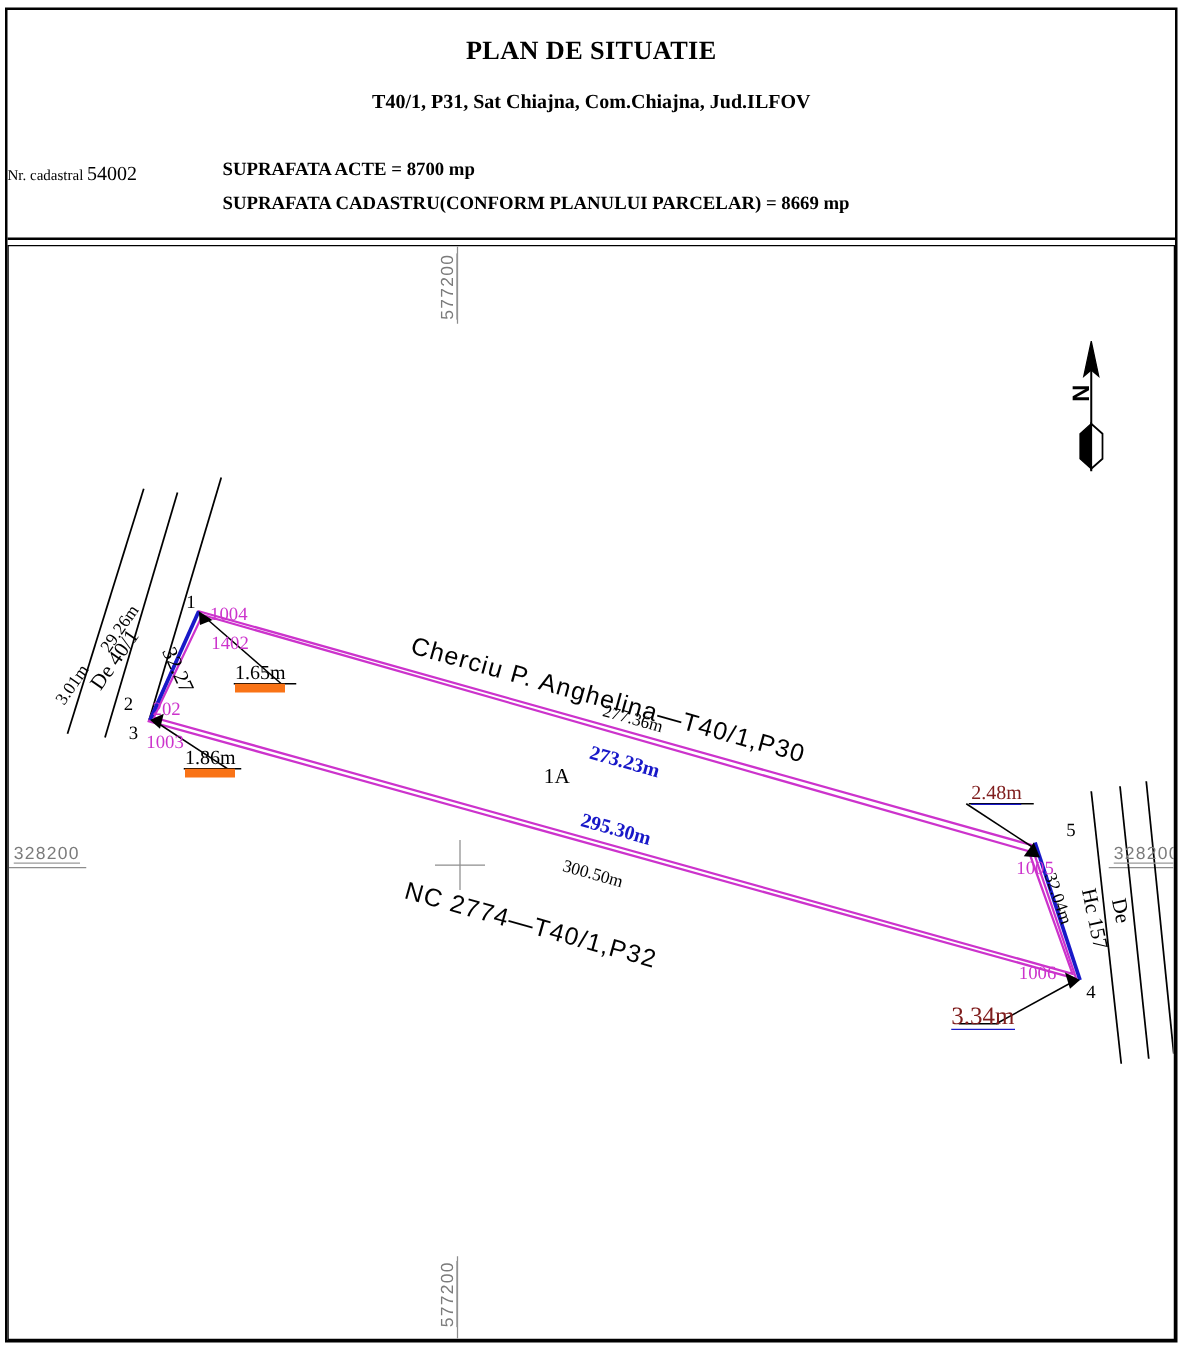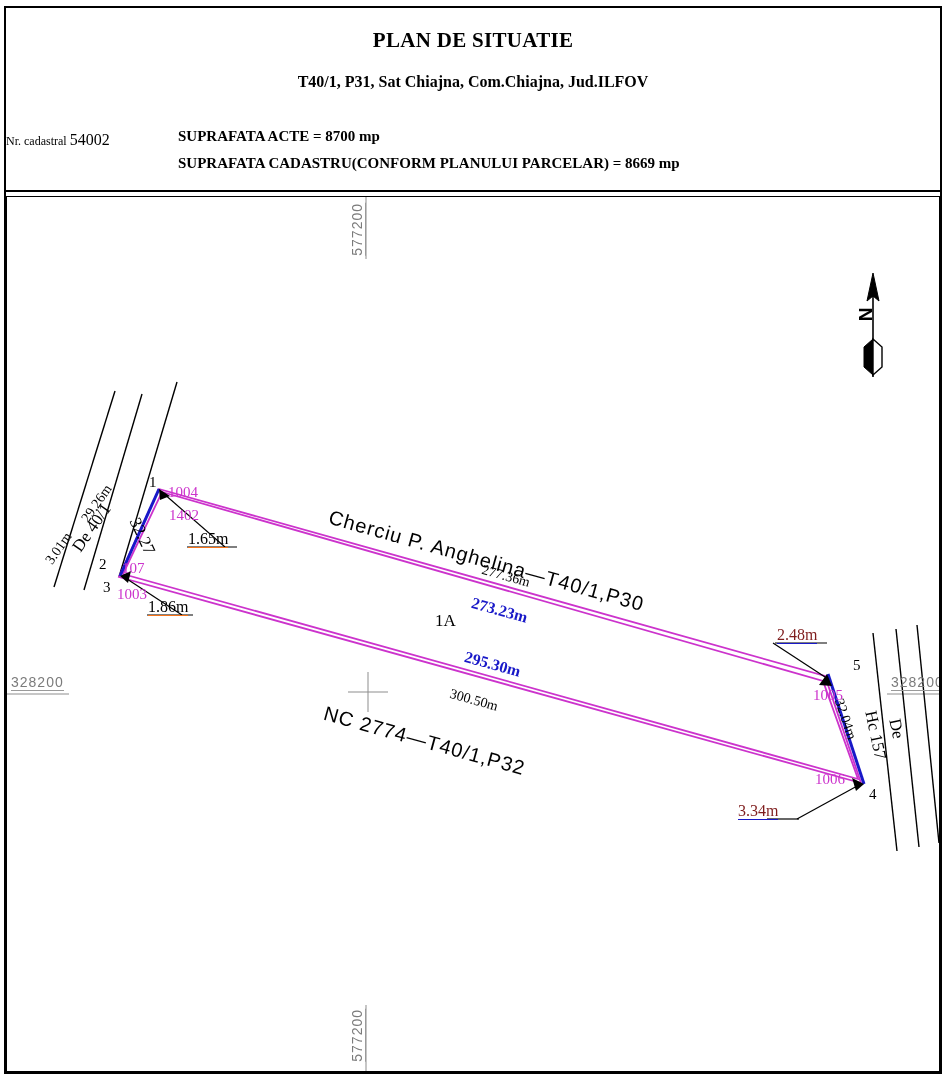--- a/index.html
+++ b/index.html
@@ -100,21 +100,21 @@
     letter-spacing:1px;
     border-bottom:1px solid #9a9a9a;
     padding-bottom:1px;
   }
   .vertlabel{
     transform-origin:left top;
   }
   .magenta{color:#cc33cc;}
   .blueb{color:#1818c8;font-weight:bold;}
   .blue{color:#7f1d1d;}
-  .underline-txt{border-bottom:1px solid #f97316;padding-bottom:0px;}
+  .underline-txt{border-bottom:7px solid #f97316;padding-bottom:0px;}
   .underline-blue{border-bottom:1px solid #1818c8;padding-bottom:0px;}
   .north-n{
     font-family:"Liberation Sans", sans-serif;
     font-weight:bold;font-size:19px;color:#000;
   }
 </style>
 </head>
 <body>
 
 <div id="sheet">
@@ -237,27 +237,27 @@
     <div class="lbl" style="left:896px;top:520px;font-size:17px;transform:rotate(78deg);transform-origin:left top;">De</div>
 
     <div class="lbl" style="left:142px;top:278px;font-size:15px;">1</div>
     <div class="lbl" style="left:92px;top:360px;font-size:15px;">2</div>
     <div class="lbl" style="left:96px;top:383px;font-size:15px;">3</div>
     <div class="lbl" style="left:862px;top:590px;font-size:15px;">4</div>
     <div class="lbl" style="left:846px;top:461px;font-size:15px;">5</div>
 
     <div class="lbl magenta" style="left:161px;top:288px;font-size:15px;">1004</div>
     <div class="lbl magenta" style="left:162px;top:311px;font-size:15px;">1402</div>
-    <div class="lbl magenta" style="left:115px;top:364px;font-size:15px;">107</div>
+    <div class="lbl magenta" style="left:115px;top:364px;font-size:15px;">202</div>
     <div class="lbl magenta" style="left:110px;top:390px;font-size:15px;">1003</div>
     <div class="lbl magenta" style="left:806px;top:491px;font-size:15px;">1005</div>
     <div class="lbl magenta" style="left:808px;top:575px;font-size:15px;">1006</div>
 
     <div class="lbl underline-txt" style="left:181px;top:334px;font-size:16px;">1.65m</div>
 
     <div class="lbl underline-txt" style="left:141px;top:402px;font-size:16px;">1.86m</div>
 
     <div class="lbl blue underline-blue" style="left:770px;top:430px;font-size:16px;">2.48m</div>
 
-    <div class="lbl blue underline-blue" style="left:731px;top:606px;font-size:16px;">3.34m</div>
+    <div class="lbl blue underline-blue" style="left:754px;top:606px;font-size:20px;">3.34m</div>
 
   </div>
 </div>
 
 </body></html>

